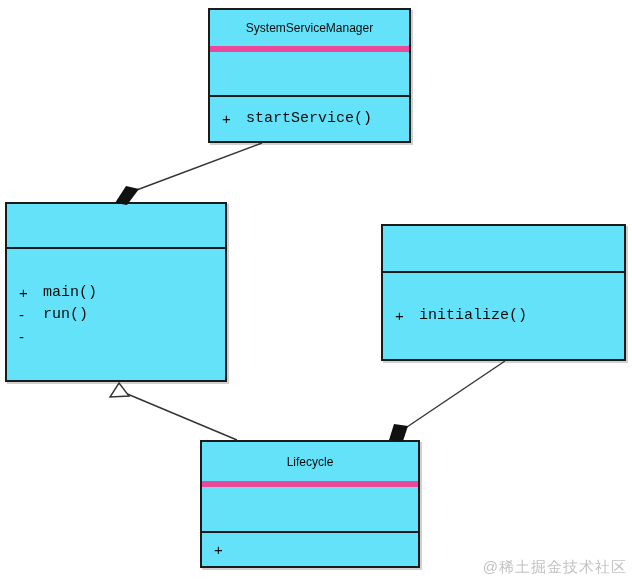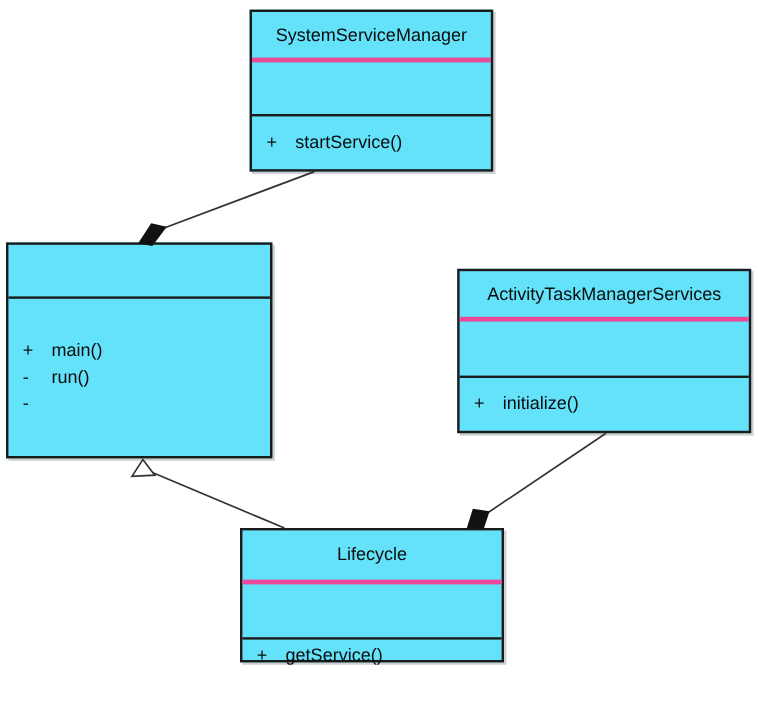--- a/index.html
+++ b/index.html
@@ -18,22 +18,22 @@
     box-shadow: 2px 2px 0 rgba(150,150,150,0.45);
     display: flex;
     flex-direction: column;
     color: #0c0c0c;
     z-index: 1;
   }
   .uml-title {
     display: flex;
     align-items: center;
     justify-content: center;
-    font-size: 15px;
-    border-bottom: 4px solid #ec4899;
+    font-size: 12px;
+    border-bottom: 6px solid #ec4899;
     flex: 0 0 auto;
   }
   .uml-attrs {
     border-bottom: 2px solid #1b1b1b;
     flex: 0 0 auto;
   }
   .uml-methods {
     flex: 1 1 auto;
     display: flex;
     flex-direction: column;
@@ -41,36 +41,36 @@
     padding: 3px 0;
   }
   .method-row {
     display: flex;
     align-items: center;
     font-size: 15px;
     line-height: 22px;
     padding-left: 12px;
   }
   .method-sign { width: 24px; flex: 0 0 auto; }
-  .method-name { white-space: nowrap; }
+  .method-name { white-space: nowrap; font-family: Liberation Mono, monospace; }
 
   
   #cls-ssm  { left: 208px; top: 8px;   width: 203px; height: 135px; }
   #cls-ssm .uml-title { height: 42px; }
   #cls-ssm .uml-attrs { height: 45px; }
 
   #cls-ss   { left: 5px;   top: 202px; width: 222px; height: 180px; }
   #cls-ss .uml-title { height: 44px; }
   #cls-ss .uml-attrs { height: 45px; }
 
   #cls-atms { left: 381px; top: 224px; width: 245px; height: 137px; }
   #cls-atms .uml-title { height: 42px; }
   #cls-atms .uml-attrs { height: 47px; }
 
-  #cls-lc   { left: 200px; top: 440px; width: 220px; height: 112px; }
+  #cls-lc   { left: 200px; top: 440px; width: 220px; height: 128px; }
   #cls-lc .uml-title { height: 45px; }
   #cls-lc .uml-attrs { height: 46px; }
 
   .connector-layer {
     position: absolute;
     left: 0; top: 0;
     width: 632px; height: 584px;
     z-index: 2;
     pointer-events: none;
   }
@@ -123,34 +123,33 @@
         <span class="method-sign">-</span>
         <span class="method-name">run()</span>
       </div>
       <div class="method-row">
         <span class="method-sign">-</span>
       </div>
     </div>
   </div>
 
   <div class="uml-class" id="cls-atms" style="background: rgb(99, 226, 250); border-color: rgb(27, 27, 27);">
-    <div class="uml-title">ActivityTaskManagerServices</div>
     <div class="uml-attrs"></div>
     <div class="uml-methods">
       <div class="method-row">
         <span class="method-sign">+</span>
         <span class="method-name">initialize()</span>
       </div>
     </div>
   </div>
 
   <div class="uml-class" id="cls-lc" style="background: rgb(99, 226, 250); border-color: rgb(27, 27, 27);">
     <div class="uml-title">Lifecycle</div>
     <div class="uml-attrs"></div>
     <div class="uml-methods">
       <div class="method-row">
         <span class="method-sign">+</span>
-        <span class="method-name">getService()</span>
       </div>
     </div>
   </div>
 
+  <div class="watermark" style="color: rgb(194, 194, 194);">@稀土掘金技术社区</div>
 </div>
 
 </body></html>

